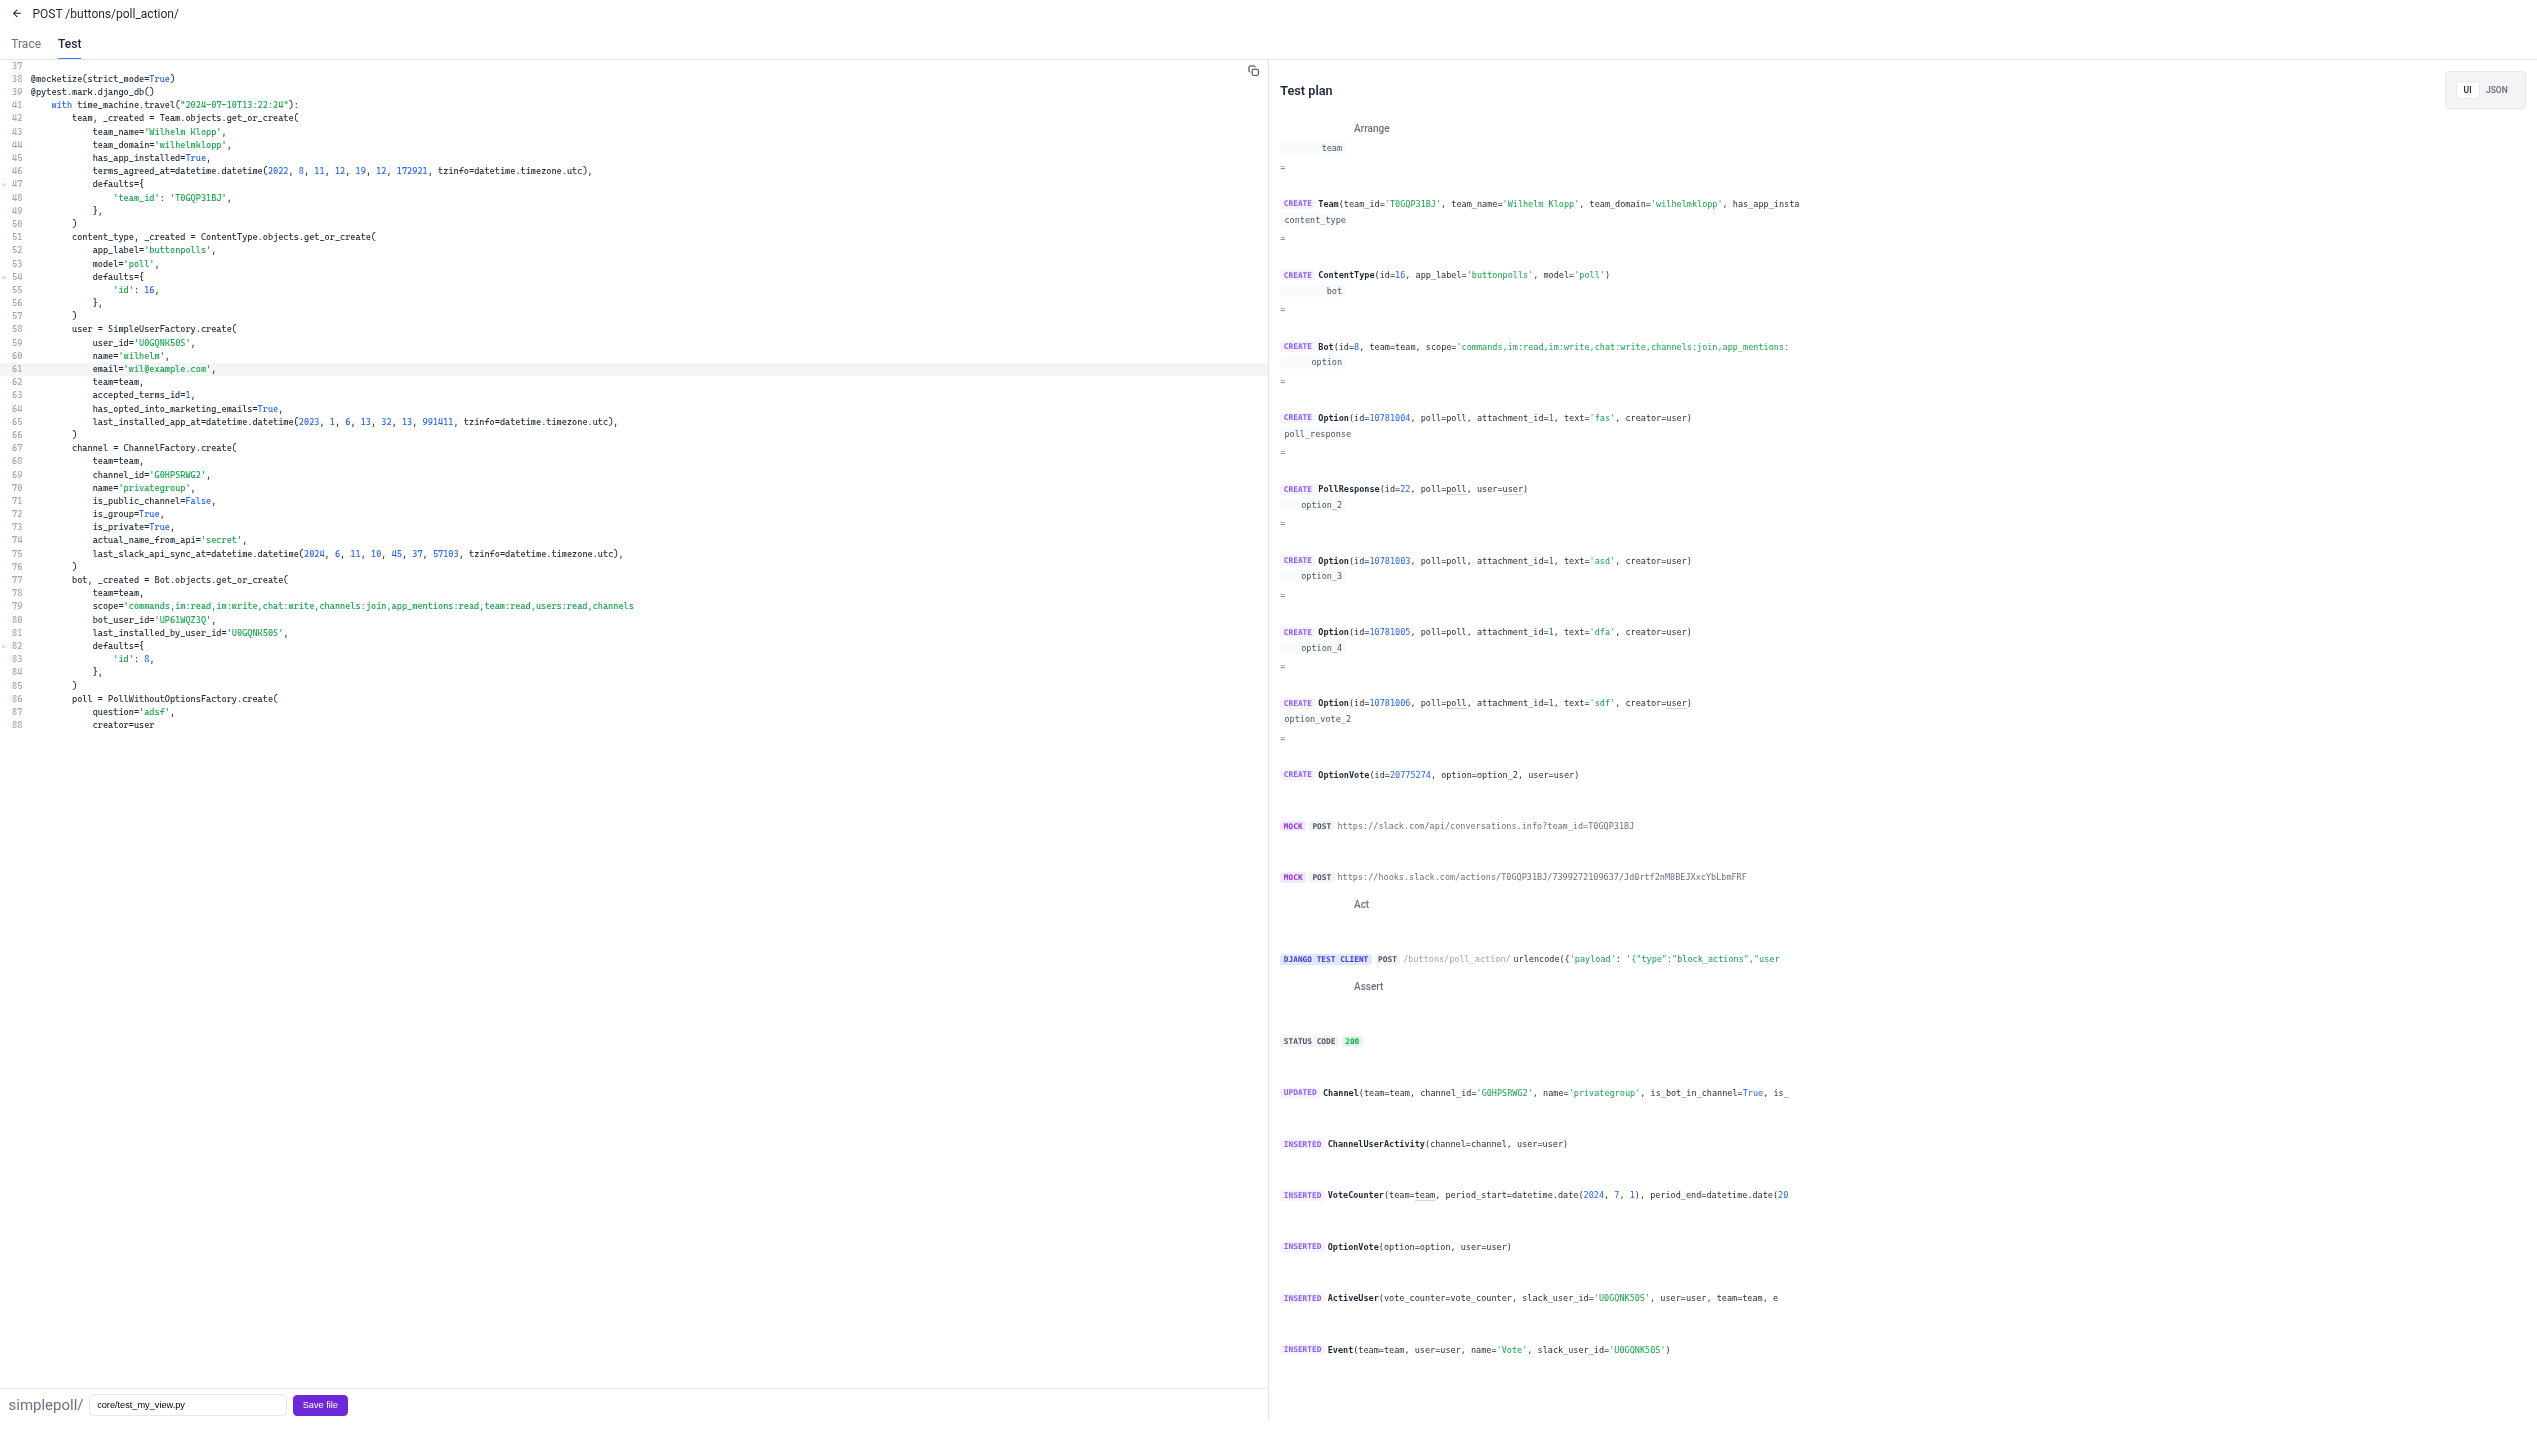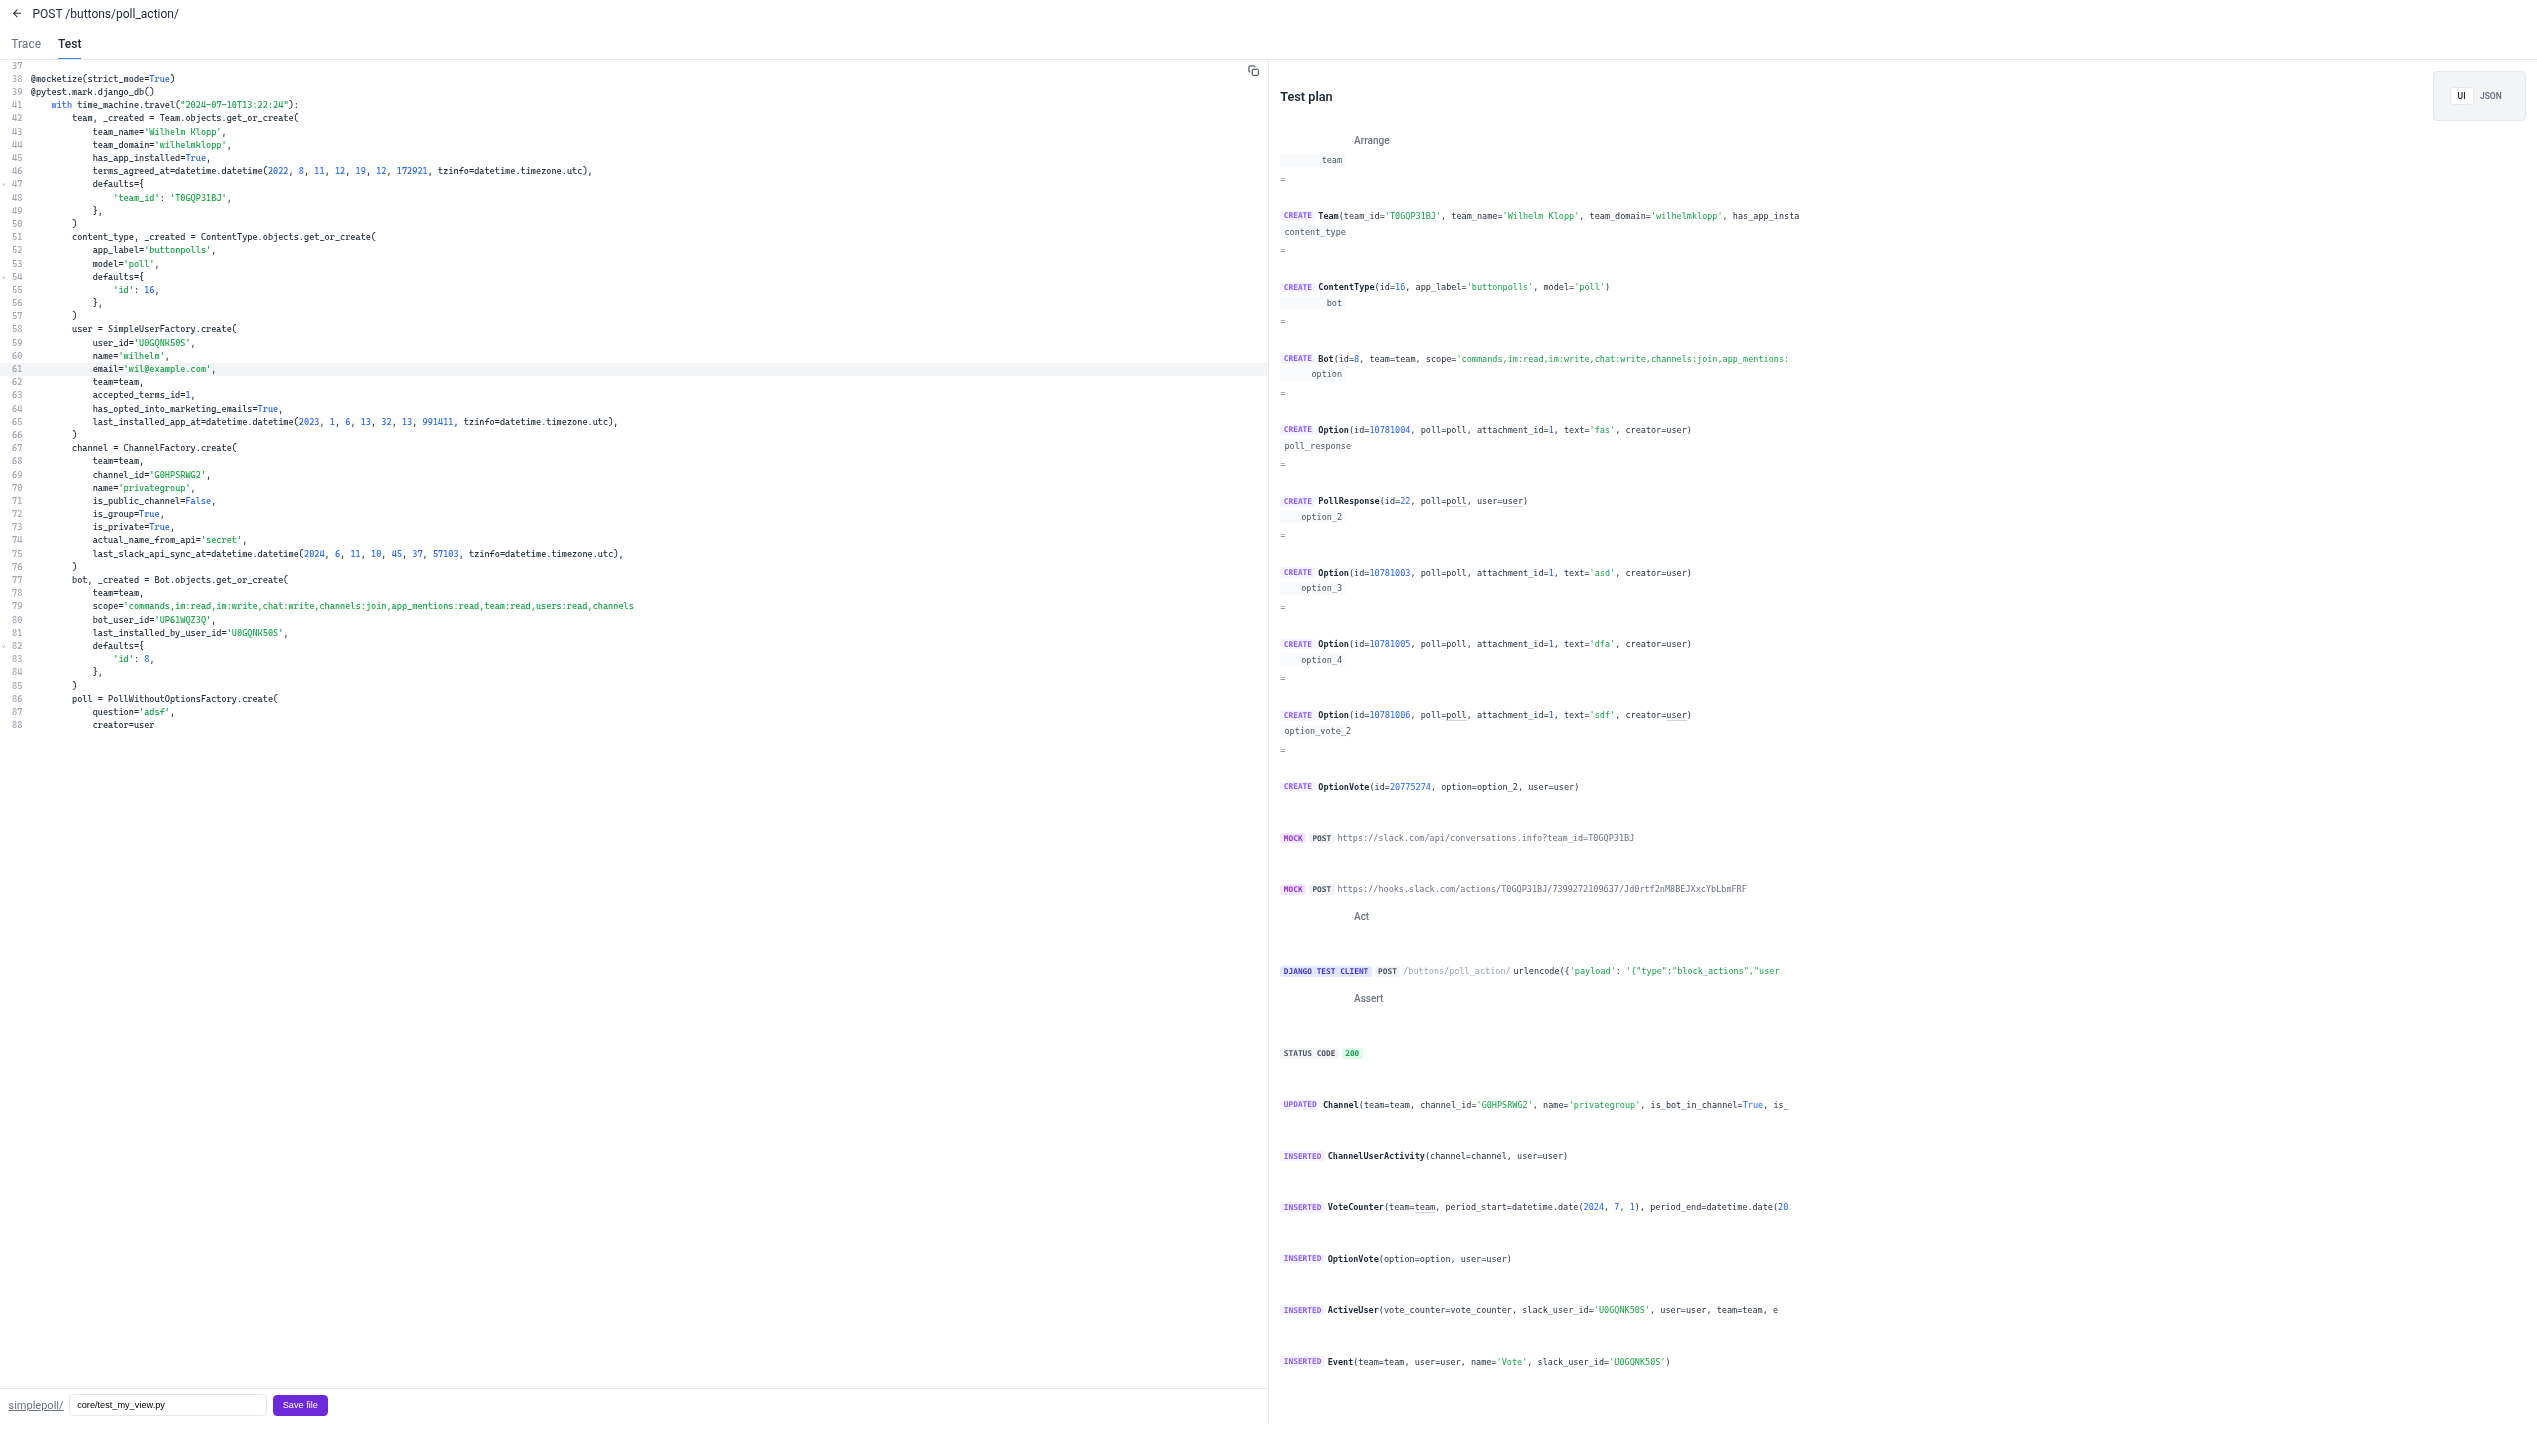--- a/index.html
+++ b/index.html
@@ -73,28 +73,28 @@
   .code-line.hl { background: var(--line-hl); }
   .gutter { width: 28px; text-align: right; padding-right: 5.6px; color: var(--gutter); flex-shrink: 0; user-select: none; position: relative; }
   .foldable::before { content: "⌄"; position: absolute; left: 1.4px; color: var(--gutter); font-size: 7px; }
   .code { white-space: pre; padding-left: 2.8px; }
   .kw { color: var(--blue); }
   .fn { color: var(--blue); }
   .str { color: var(--green); }
   .num { color: var(--blue); }
   .bool { color: var(--blue); }
   .save-bar { display: flex; align-items: center; padding: 5.6px 8.5px; gap: 5.6px; border-top: 0.7px solid var(--border); }
-  .prefix { color: var(--muted); font-size: 11px; text-decoration: underline; }
+  .prefix { color: var(--muted); font-size: 15px; }
   .file-input { flex: 1; max-width: 198px; padding: 5px 7px; border: 0.7px solid var(--border); border-radius: 4.2px; font-size: 9.2px; }
   .save-btn { background: #6d28d9; color: #fff; border: none; padding: 5.6px 10px; border-radius: 4.2px; font-size: 9.2px; font-weight: 500; cursor: pointer; }
   .panel-title { font-size: 12.7px; font-weight: 600; padding: 0 11.3px 8.5px; display: flex; justify-content: space-between; align-items: center; }
   .toggle { display: flex; border: 0.7px solid var(--border); border-radius: 4.2px; overflow: hidden; font-size: 8.5px; }
   .toggle-opt { padding: 2.8px 7px; cursor: pointer; color: var(--muted); }
   .toggle-opt.active { background: #fff; color: var(--text); border: 0.7px solid var(--border); border-radius: 3.5px; margin: -0.7px; }
-  .toggle { background: #f3f4f6; padding: 16px; margin-left: 42px; }
+  .toggle { background: #f3f4f6; padding: 10px; margin-left: 42px; }
   .section-head { font-size: 10px; font-weight: 500; color: var(--muted); padding: 5.6px 11.3px 5.6px 85px; }
   .row { display: flex; align-items: flex-start; padding: 2.1px 11.3px; gap: 7px; font-family: "SF Mono", Monaco, Consolas, monospace; font-size: 8.5px; white-space: nowrap; flex-direction: column; }
   .row-label { width: 66px; text-align: right; background: #f9fafb; border-radius: 2.8px; padding: 1.4px 4.2px; flex-shrink: 0; color: #4b5563; }
   .row-label.ghost { background: transparent; }
   .eq { color: var(--muted); flex-shrink: 0; width: 5.6px; }
   .row-body { display: flex; align-items: center; gap: 2.8px; flex-wrap: nowrap; overflow: hidden; margin-top: 20px; }
   .badge { padding: 0.7px 3.5px; border-radius: 2.8px; font-size: 7.8px; font-weight: 600; }
   .badge-create { background: var(--create-bg); color: var(--purple); }
   .badge-mock { background: var(--mock-bg); color: var(--mock-text); }
   .badge-post { background: #f3f4f6; color: #4b5563; }

